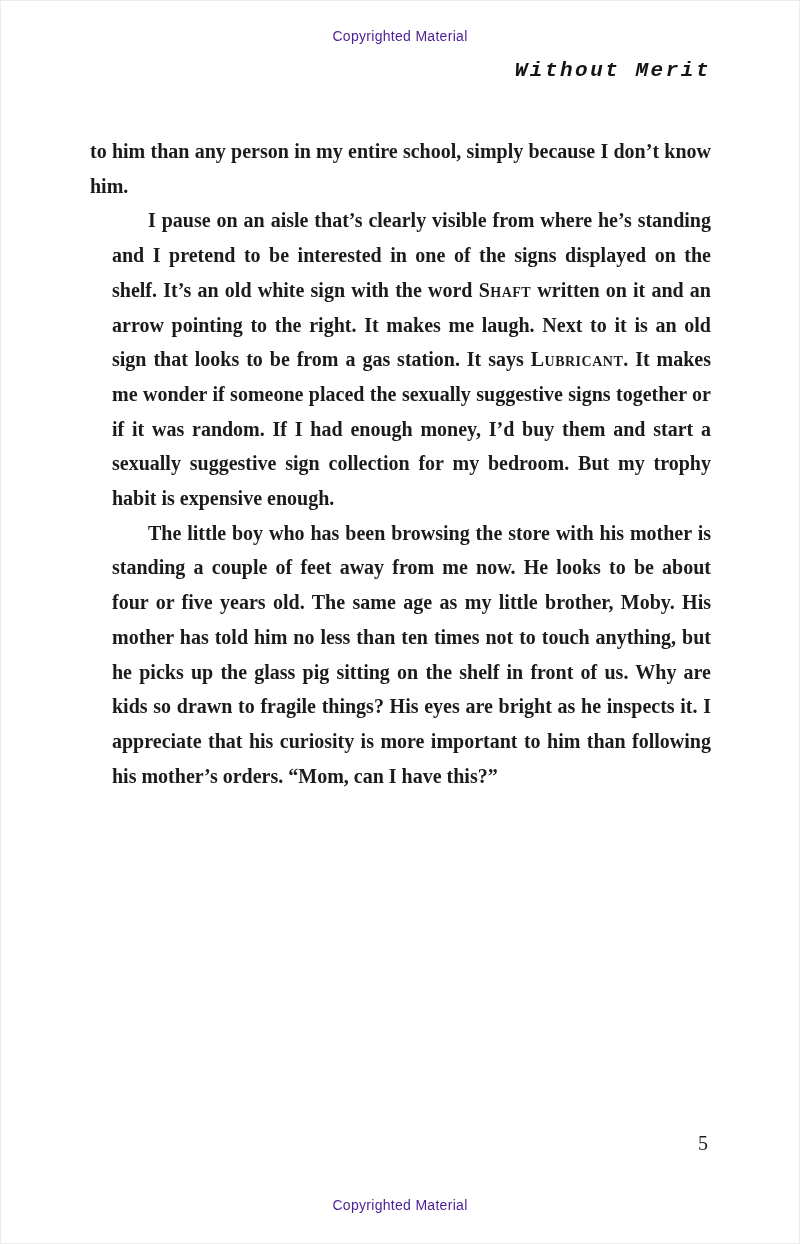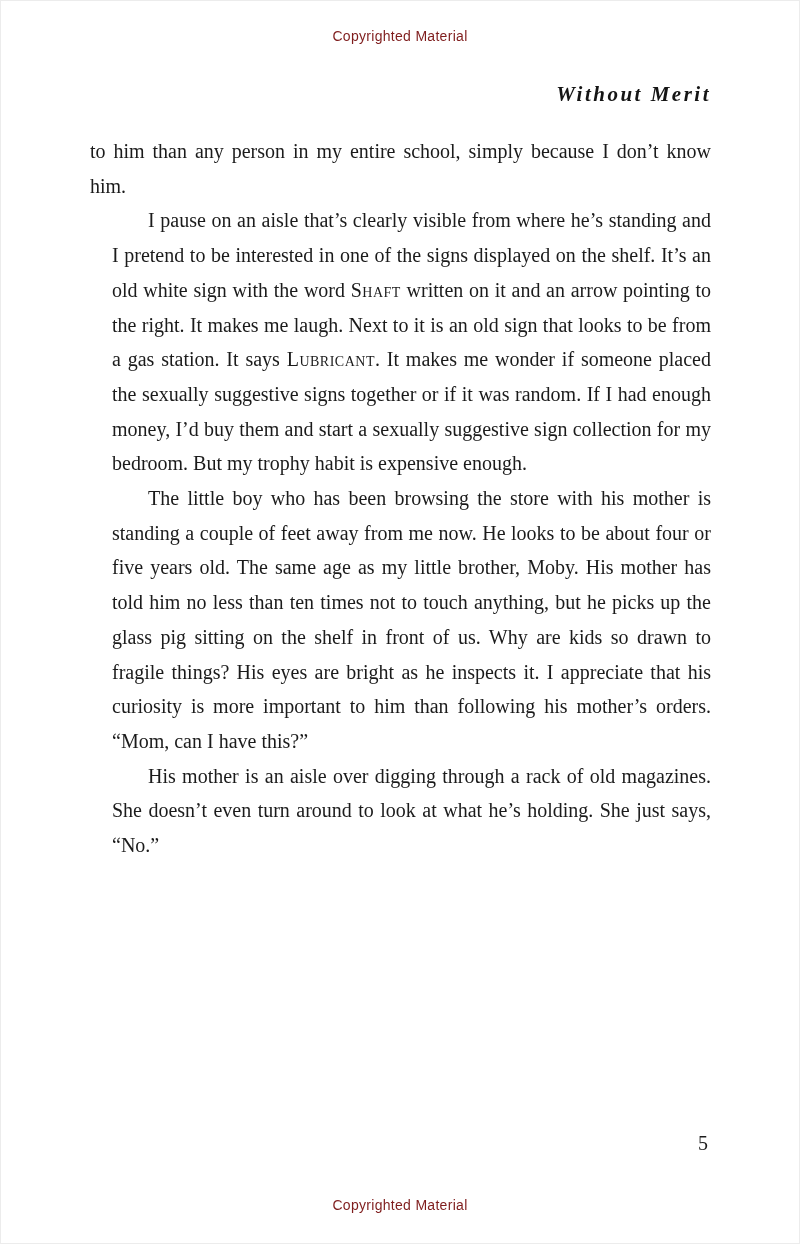--- a/index.html
+++ b/index.html
@@ -18,48 +18,49 @@
     color: #1b1b1b;
   }
   .notice {
     position: absolute;
     left: 0;
     width: 100%;
     text-align: center;
     font-family: "Liberation Sans", sans-serif;
     font-size: 14px;
     letter-spacing: 0.3px;
-    color: #7f1d1d;
+    color: #4c1d95;
   }
   .notice.top { top: 28px; }
   .notice.bottom { top: 1197px; }
   .running-header {
     position: absolute;
-    top: 82px;
+    top: 59px;
     right: 89px;
-    font-family: Liberation Serif, serif;
+    font-family: Liberation Mono, monospace;
     font-style: italic;
     font-weight: bold;
     font-size: 21px;
     letter-spacing: 2.5px;
     color: #151515;
   }
   .body-text {
     position: absolute;
     top: 134px;
     left: 90px;
     right: 89px;
     font-size: 20px;
     line-height: 34.7px;
     text-align: justify;
     color: #1b1b1b;
   }
   .body-text p {
     margin: 0;
     padding: 0;
+    font-weight: bold;
   }
   .body-text p.indent {
     text-indent: 36px;
     margin-left: 22px;
   }
   .sc {
     font-variant: small-caps;
     letter-spacing: 0.5px;
   }
   .page-number {
@@ -75,19 +76,18 @@
 
 <div class="page">
   <div class="notice top">Copyrighted Material</div>
 
   <div class="running-header">Without Merit</div>
 
   <div class="body-text">
       <p><span>to him than any person in my entire school, simply because I don’t know him.</span></p>
       <p class="indent"><span>I pause on an aisle that’s clearly visible from where he’s standing and I pretend to be interested in one of the signs displayed on the shelf. It’s an old white sign with the word </span><span class="sc">Shaft</span><span> written on it and an arrow pointing to the right. It makes me laugh. Next to it is an old sign that looks to be from a gas station. It says </span><span class="sc">Lubricant</span><span>. It makes me wonder if someone placed the sexually suggestive signs together or if it was random. If I had enough money, I’d buy them and start a sexually suggestive sign collection for my bedroom. But my trophy habit is expensive enough.</span></p>
       <p class="indent"><span>The little boy who has been browsing the store with his mother is standing a couple of feet away from me now. He looks to be about four or five years old. The same age as my little brother, Moby. His mother has told him no less than ten times not to touch anything, but he picks up the glass pig sitting on the shelf in front of us. Why are kids so drawn to fragile things? His eyes are bright as he inspects it. I appreciate that his curiosity is more important to him than following his mother’s orders. “Mom, can I have this?”</span></p>
-      <p class="indent"><span>His mother is an aisle over digging through a rack of old magazines. She doesn’t even turn around to look at what he’s holding. She just says, “No.”</span></p>
     </div>
 
   <div class="page-number">5</div>
 
   <div class="notice bottom">Copyrighted Material</div>
 </div>
 
 </body></html>

